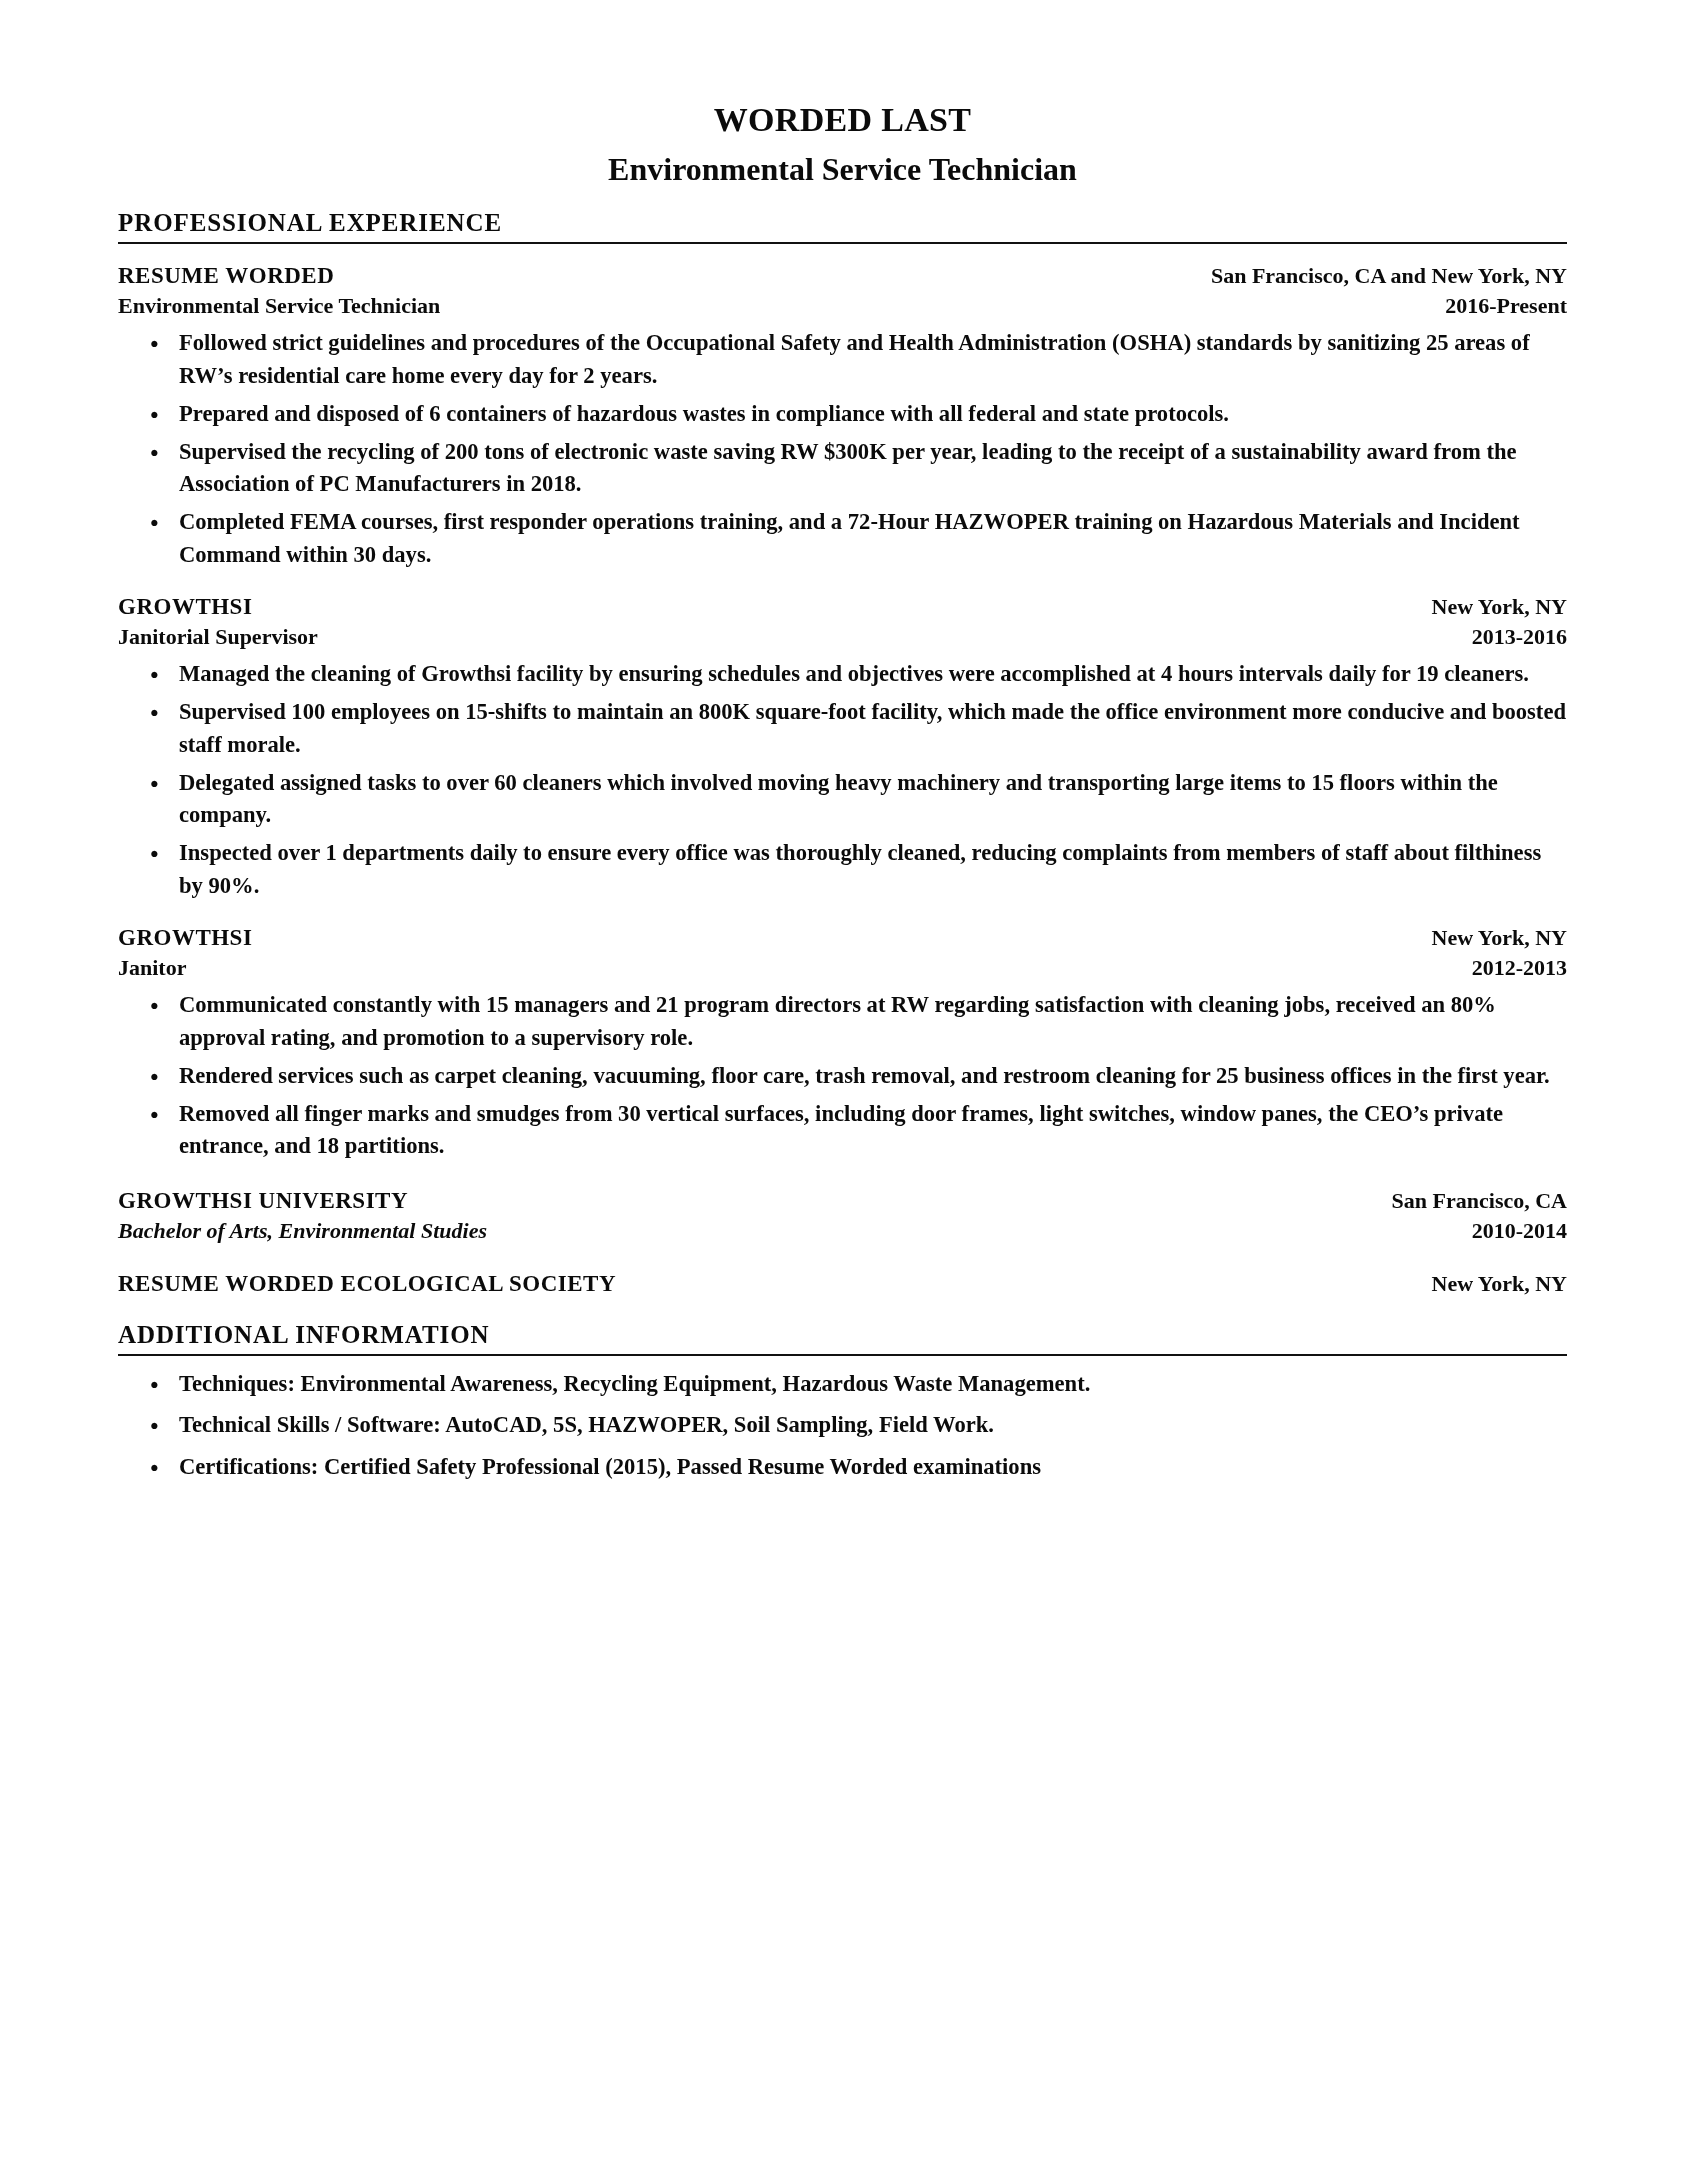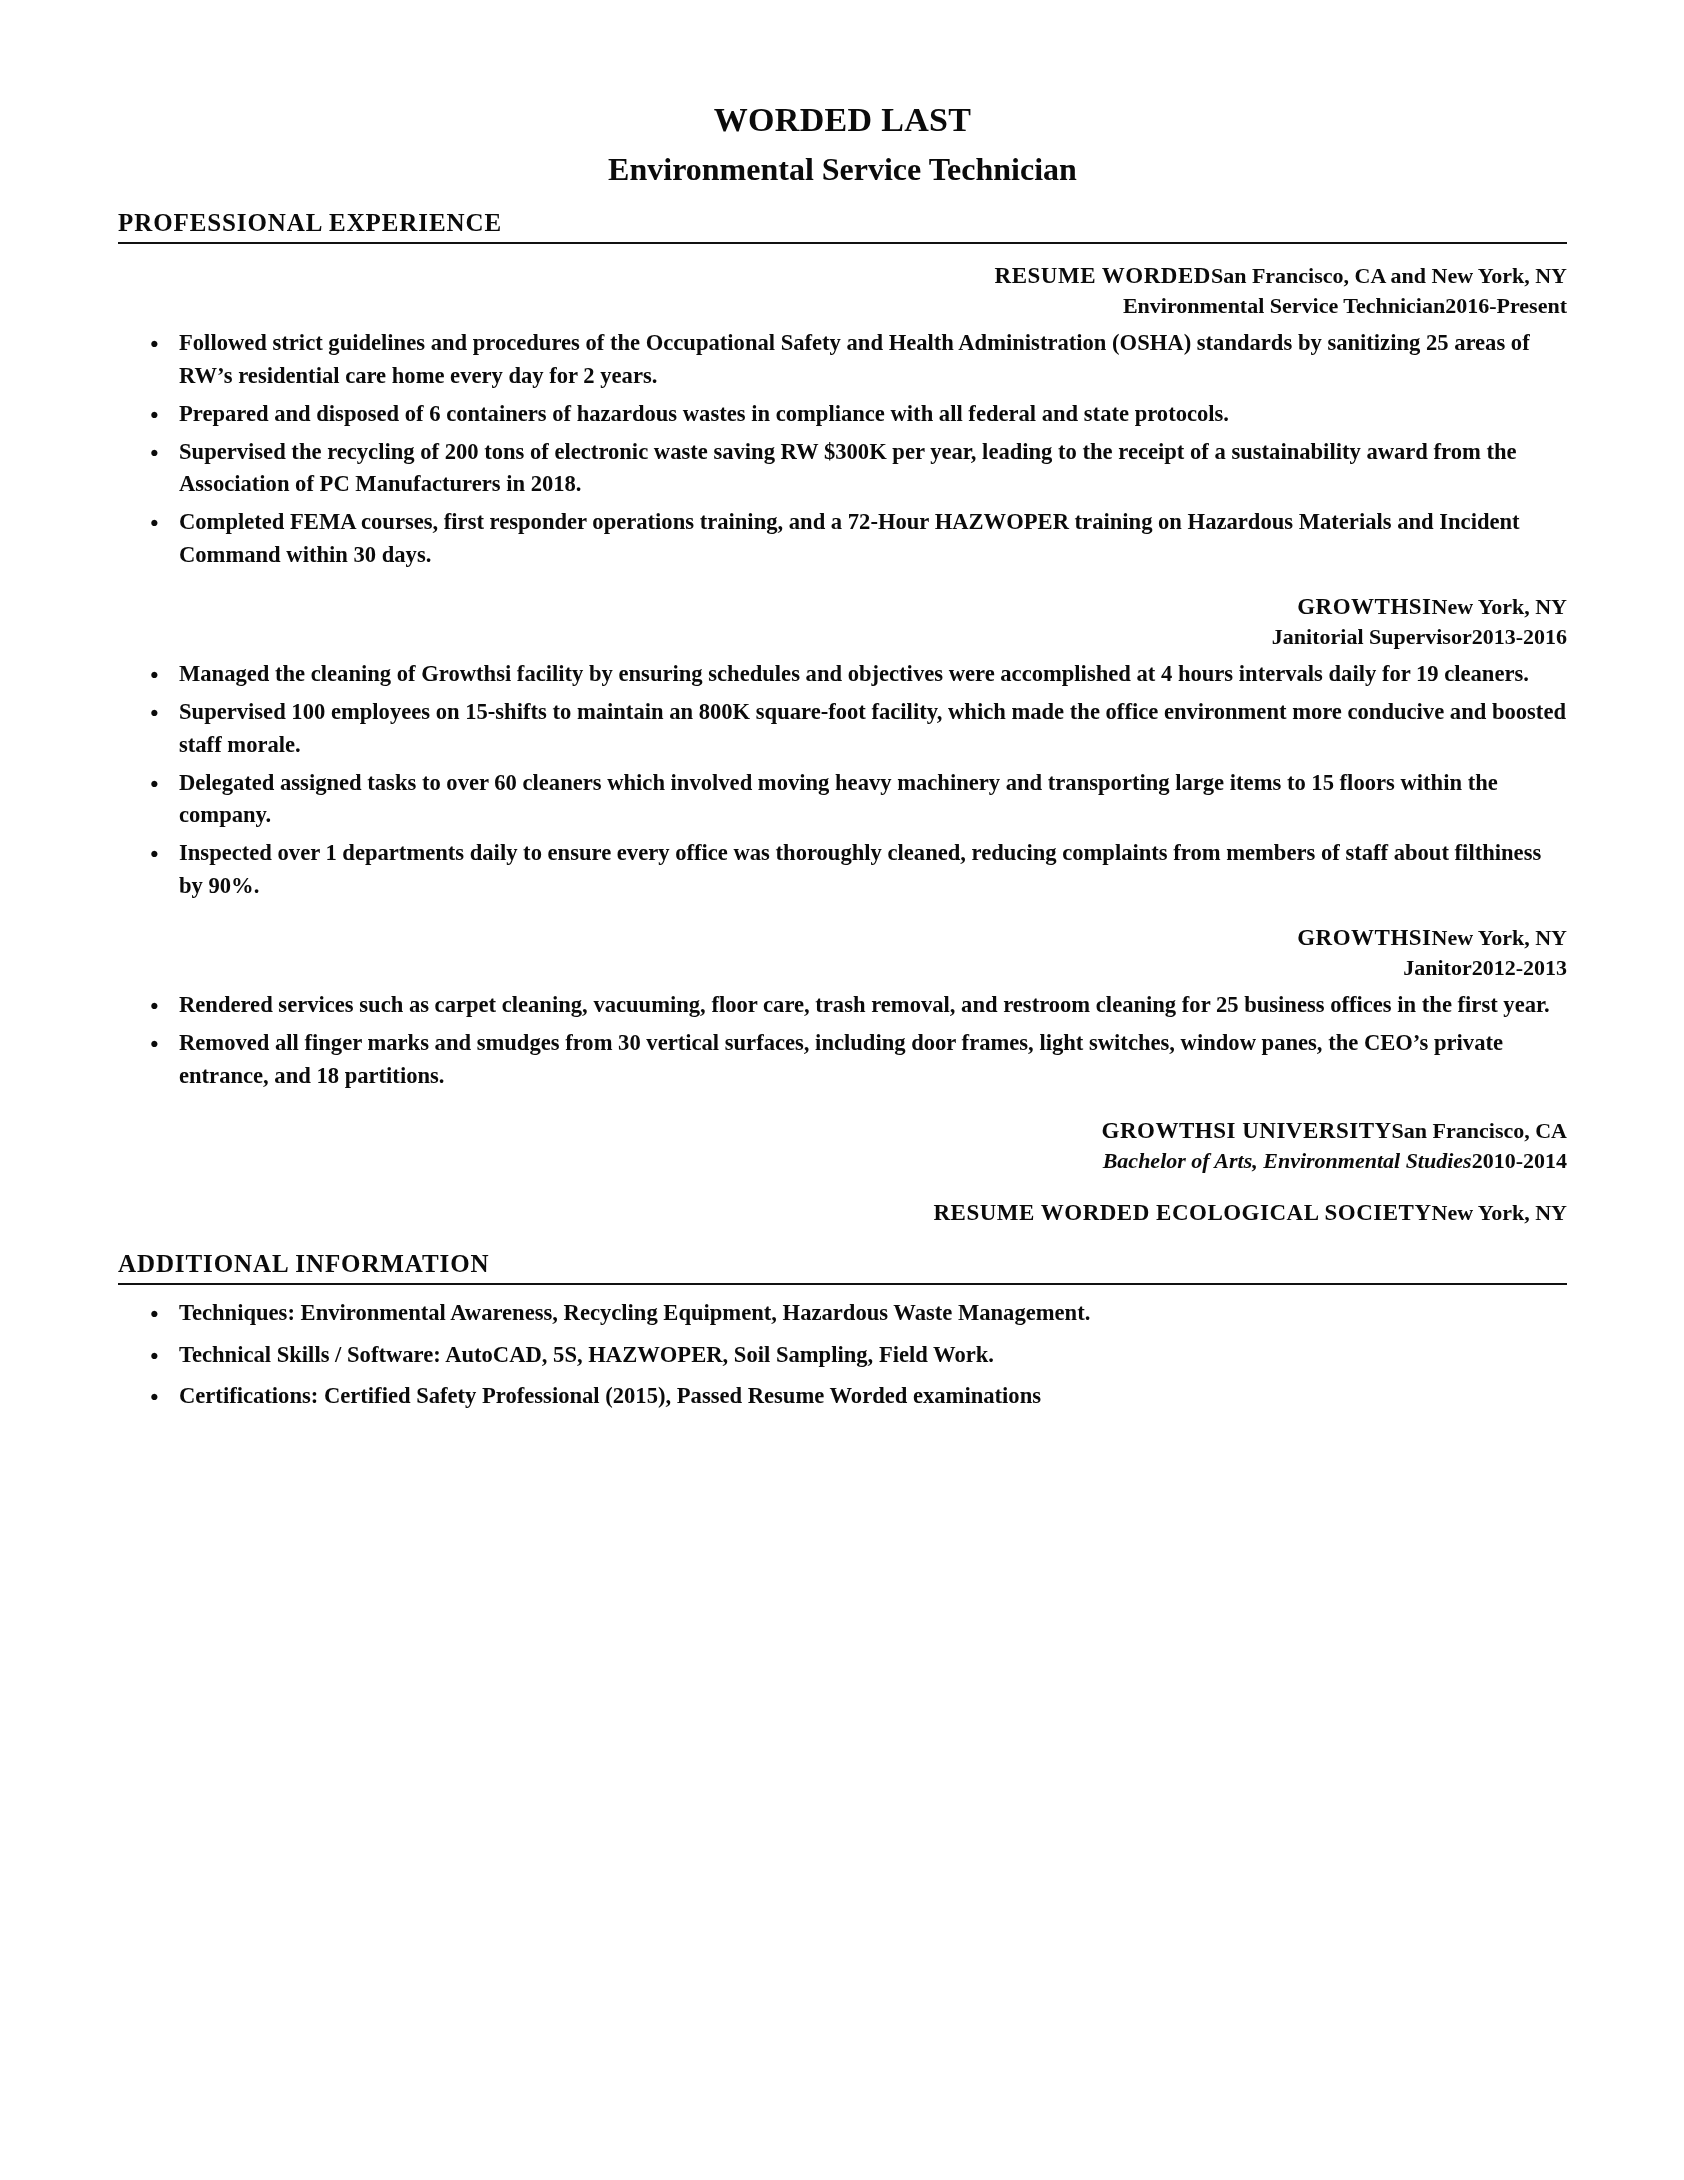--- a/index.html
+++ b/index.html
@@ -62,21 +62,21 @@
 
   
   .entry {
     margin-bottom: 19px;
   }
   .entry:last-child {
     margin-bottom: 0;
   }
   .entry-row {
     display: flex;
-    justify-content: flex-end;
+    justify-content: space-between;
     align-items: baseline;
     line-height: 1.35;
   }
   .org {
     font-size: 23px;
     font-weight: bold;
     letter-spacing: 0.5px;
   }
   .loc {
     font-size: 22px;
@@ -176,20 +176,21 @@
     <div class="entry">
       <div class="entry-row">
         <span class="org">GROWTHSI</span>
         <span class="loc">New York, NY</span>
       </div>
       <div class="entry-row">
         <span class="role">Janitor</span>
         <span class="dates">2012-2013</span>
       </div>
       <ul class="bullets">
+        <li>Communicated constantly with 15 managers and 21 program directors at RW regarding satisfaction with cleaning jobs, received an 80% approval rating, and promotion to a supervisory role.</li>
         <li>Rendered services such as carpet cleaning, vacuuming, floor care, trash removal, and restroom cleaning for 25 business offices in the first year.</li>
         <li>Removed all finger marks and smudges from 30 vertical surfaces, including door frames, light switches, window panes, the CEO’s private entrance, and 18 partitions.</li>
       </ul>
     </div>
   </div>
 
   <div class="section">
 
     <div class="edu-entry">
       <div class="entry-row">

